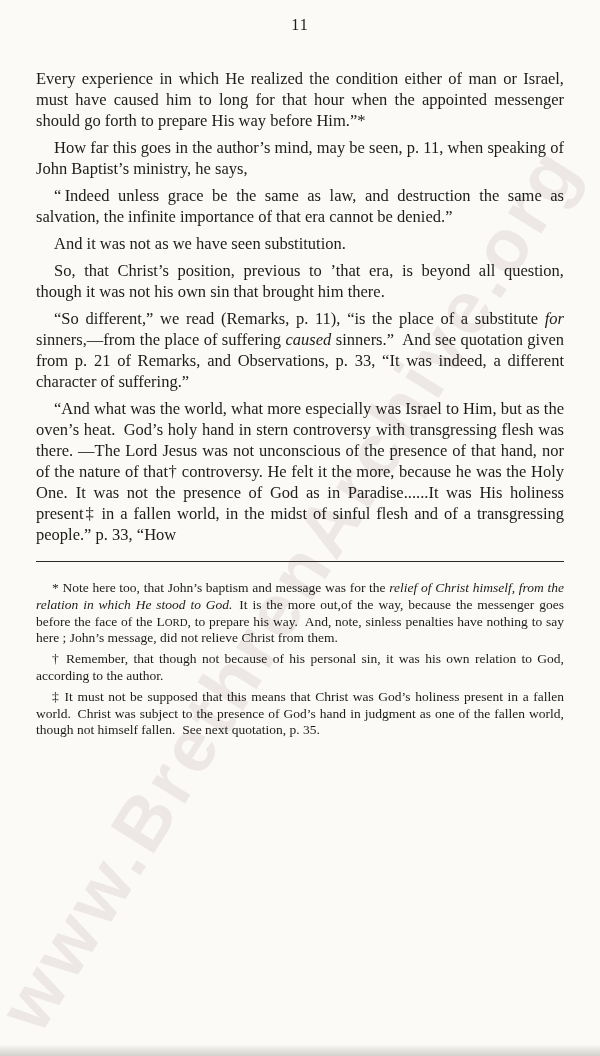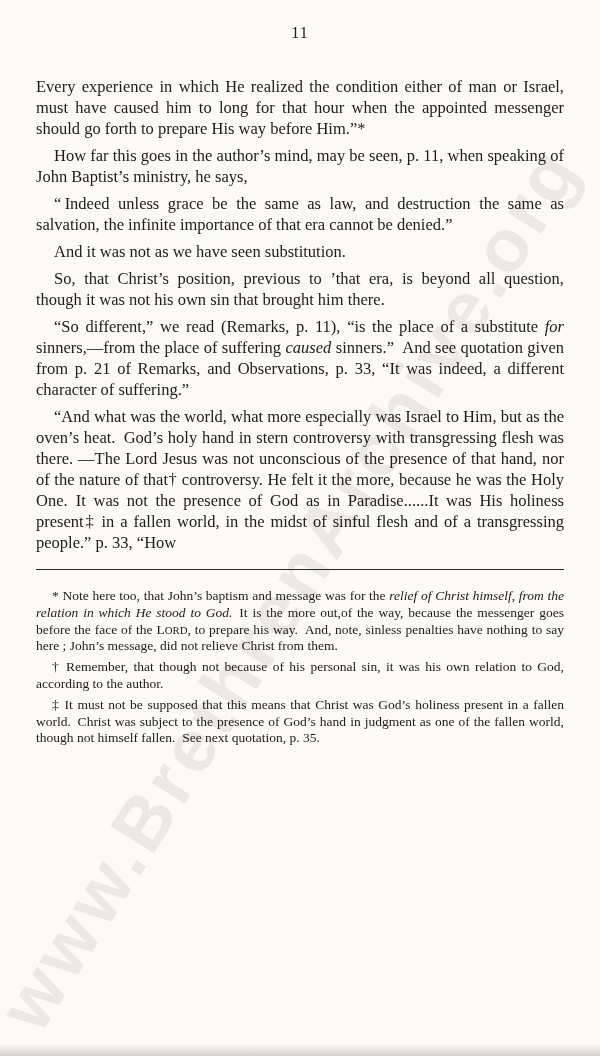--- a/index.html
+++ b/index.html
@@ -30,21 +30,21 @@
     letter-spacing: 5px;
     white-space: nowrap;
     color: rgba(205, 190, 190, 0.30);
     pointer-events: none;
     user-select: none;
     z-index: 1;
   }
   .content {
     position: relative;
     z-index: 2;
-    padding: 24px 36px 0 36px;
+    padding: 16px 36px 0 36px;
   }
   .page-number {
     text-align: center;
     font-size: 16px;
     letter-spacing: 1px;
     margin-bottom: 34px;
   }
   .body-text p {
     margin: 0 0 6px 0;
     text-align: justify;

